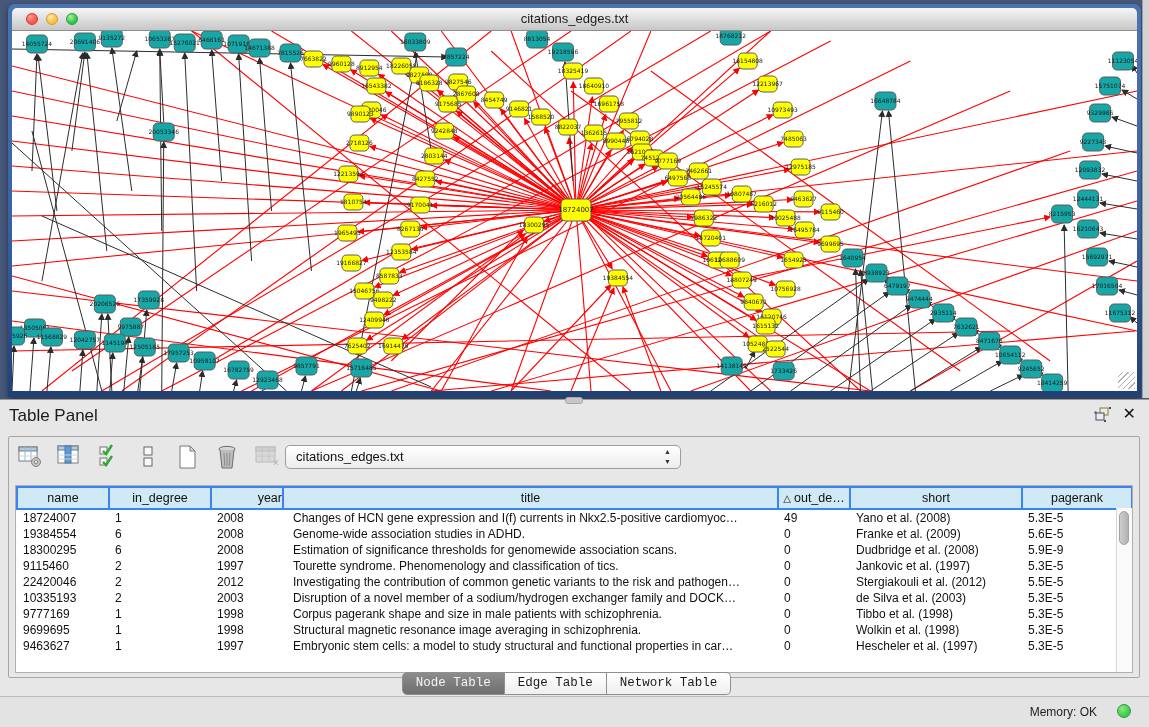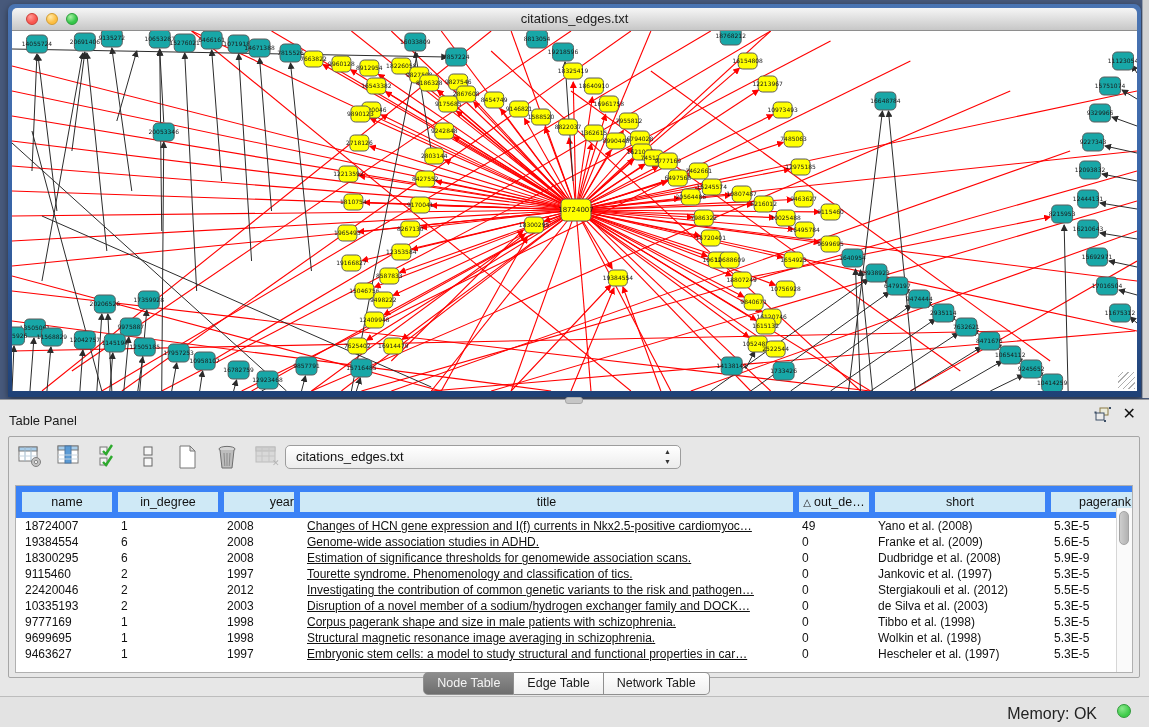--- a/index.html
+++ b/index.html
@@ -39,21 +39,21 @@
     opacity:.8;
   }
   .right-strip{position:absolute;right:0;top:0;width:6px;height:398px;background:#d3d3d3;border-left:1px solid #98a0ad;}
   
   .table-panel{
     position:absolute;left:0;top:399px;width:1149px;height:328px;
     background:#e7e7e7;border-top:1px solid #97999e;
   }
   .splitter-dot{position:absolute;left:565px;top:-3px;width:16px;height:5px;border-radius:3px;background:#c6c6c6;border:1px solid #a8a8a8;}
   .panel-header{position:absolute;left:0;top:0;right:0;height:30px;}
-  .panel-header .ptitle{position:absolute;left:9px;top:13px;font-size:13px;color:#1a1a1a;}
+  .panel-header .ptitle{position:absolute;left:9px;top:6px;font-size:17px;color:#1a1a1a;}
   .float-btn{position:absolute;right:38px;top:7px;width:17px;height:16px;cursor:default;}
   .close-btn{position:absolute;right:13px;top:4px;font-size:16px;font-weight:bold;color:#111;cursor:default;}
   .panel-box{
     position:absolute;left:8px;right:9px;top:36px;height:240px;
     border:1px solid #a6a6a6;border-radius:2px;background:#e7e7e7;
   }
   .toolbar{position:absolute;left:8px;top:5px;right:6px;height:38px;}
   .tb-btn{display:inline-block;vertical-align:top;width:26px;height:28px;margin-right:9px;text-align:center;padding-top:2px;box-sizing:border-box;}
   .tb-btn.fx{font-family:"DejaVu Serif","Liberation Serif",serif;font-style:italic;font-weight:bold;font-size:13px;color:#111;padding-top:6px;width:30px;}
   .select{
@@ -61,48 +61,48 @@
     background:linear-gradient(#ffffff,#ececec);border:1px solid #9d9d9d;border-radius:5px;
     font-size:13px;line-height:22px;padding-left:10px;color:#111;
   }
   .select .stepper{position:absolute;right:9px;top:1px;font-size:7px;line-height:10px;color:#333;text-align:center;}
   .tablewrap{
     position:absolute;left:6px;right:6px;top:48px;bottom:4px;
     background:#ffffff;border:1px solid #b0b0b0;overflow:hidden;
   }
   table.data{table-layout:fixed;border-collapse:collapse;width:1101px;font-size:12px;color:#111;}
   table.data th{
-    height:20px;background:#cfe9f6;border:6px solid #3b82f6;
+    height:20px;background:#cfe9f6;border:2px solid #3b82f6;
     font-weight:normal;font-size:12.5px;text-align:center;padding:0;overflow:hidden;white-space:nowrap;
   }
   table.data td{
     height:16px;line-height:16px;padding:0 2px 0 6px;white-space:nowrap;overflow:hidden;
     border:none;text-align:left;
   }
-  table.data td.title-cell{padding-left:10px;text-decoration:underline;}
+  table.data td.title-cell{padding-left:10px;}
   .sort-glyph{font-size:10px;margin-right:3px;color:#222;}
   .vscroll{
     position:absolute;top:22px;right:0;bottom:0;width:15px;
     background:#fafafa;border-left:1px solid #d6d6d6;
   }
   .vthumb{
     position:absolute;left:2px;top:3px;width:10px;height:34px;border-radius:5px;
     background:linear-gradient(90deg,#cecece,#b2b2b2);border:1px solid #a3a3a3;box-sizing:border-box;
   }
   
-  .tabs{position:absolute;left:0;right:16px;top:272px;height:22px;text-align:center;z-index:5;}
+  .tabs{position:absolute;left:0;right:16px;top:272px;height:22px;text-align:center;z-index:5;font-family:Liberation Mono, monospace;}
   .seg{
     display:inline-block;height:21px;line-height:21px;padding:0 13px;font-size:12.5px;color:#1a1a1a;
     background:linear-gradient(#ffffff,#efefef);border:1px solid #8f8f8f;border-left:none;vertical-align:top;
   }
   .seg.first{border-left:1px solid #8f8f8f;border-radius:5px 0 0 5px;}
   .seg.last{border-radius:0 5px 5px 0;}
   .seg.selected{background:linear-gradient(#8d8d8d,#6e6e6e);color:#f4f4f4;}
   .statusbar{position:absolute;left:0;right:0;top:296px;height:32px;background:#e3e3e3;border-top:1px solid #bdbdbd;}
-  .mem{position:absolute;right:52px;top:8px;font-size:16px;color:#222;padding-left:8px;}
+  .mem{position:absolute;right:52px;top:8px;font-size:12px;color:#222;padding-left:8px;}
   .memdot{
     position:absolute;right:18px;top:7px;width:14px;height:14px;border-radius:50%;
     background:radial-gradient(circle at 35% 30%,#8ae88c,#3ecb49 65%);border:1px solid #2f9a3a;box-sizing:border-box;
   }
 </style>
 </head>
 <body>
 
 <div class="net-window">
   <div class="titlebar">

